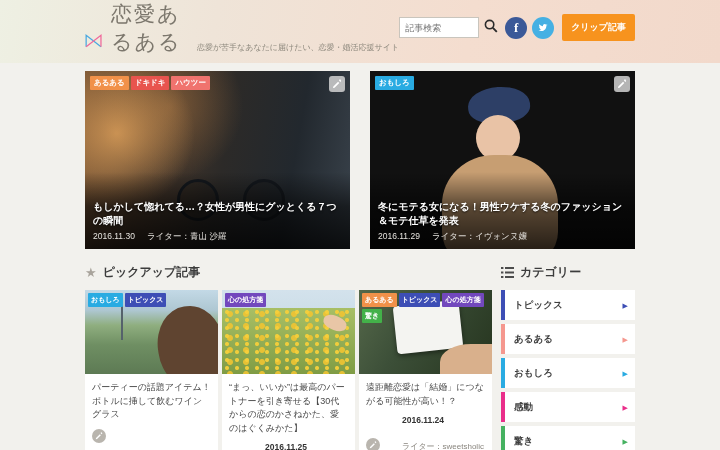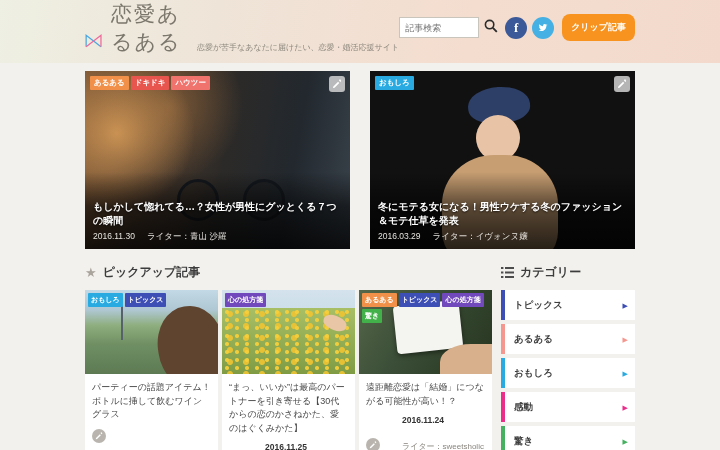--- a/index.html
+++ b/index.html
@@ -13,21 +13,21 @@
   .brand { display:flex; align-items:flex-end; text-decoration:none; cursor:pointer; }
   .brand svg { margin-bottom:3px; }
   .site-title { font-size:21px; color:#7c776d; margin:0 6px 0 9px; letter-spacing:2px; }
   .tagline { font-size:8px; color:#8d887d; margin-bottom:3px; white-space:nowrap; }
   .header-right { margin-left:auto; display:flex; align-items:center; gap:5px; }
   .searchbox { display:flex; gap:3px; }
   .search-input { width:80px; height:21px; border:1px solid #c9c5bd; background:#fff; font-size:9px; padding:0 5px; color:#444; }
   .search-btn { background:none; border:none; cursor:pointer; width:18px; height:18px; display:flex; align-items:center; justify-content:center; }
   .sns { width:22px; height:22px; border-radius:50%; display:flex; align-items:center; justify-content:center; color:#fff; cursor:pointer; text-decoration:none; }
   .sns.fb { font-size:13px; font-weight:bold; font-family:"Liberation Serif",serif; }
-  .clip-btn { color:#fff; font-size:9px; font-weight:bold; padding:7px 9px; border-radius:8px; cursor:pointer; margin-left:3px; white-space:nowrap; }
+  .clip-btn { color:#fff; font-size:9px; font-weight:bold; padding:7px 9px; border-radius:2px; cursor:pointer; margin-left:3px; white-space:nowrap; }
 
   
   .featured { display:flex; gap:20px; margin-top:8px; }
   .f-card { position:relative; width:265px; height:178px; overflow:hidden; background:#111; cursor:pointer; }
   .photo { position:absolute; inset:0; }
   .badges { position:absolute; top:5px; left:5px; display:flex; gap:2px; z-index:3; flex-wrap:wrap; }
   .badge { color:#fff; font-size:7.5px; font-weight:bold; padding:2px 4px; border-radius:1px; cursor:pointer; white-space:nowrap; }
   .clip-icon { position:absolute; top:5px; right:5px; width:16px; height:16px; background:rgba(210,210,210,.85); border-radius:3px; display:flex; align-items:center; justify-content:center; z-index:3; cursor:pointer; }
   .f-overlay { position:absolute; left:0; right:0; bottom:0; padding:28px 8px 6px; background:linear-gradient(180deg,rgba(0,0,0,0) 0%,rgba(0,0,0,.55) 45%,rgba(0,0,0,.8) 100%); z-index:2; }
   .f-title { color:#fff; font-size:10px; font-weight:bold; line-height:1.4; text-shadow:0 1px 2px rgba(0,0,0,.7); }
@@ -166,21 +166,21 @@
         <span class="badge" style="background-color: rgb(41, 171, 226);">おもしろ</span>
       </div>
       <span class="clip-icon">
         <svg width="10" height="10" viewBox="0 0 16 16">
             <path fill="#fff" d="M2.1 11.9l-.6 2.6 2.6-.6 7.6-7.6-2-2-7.6 7.6zm9.3-9.3l2 2 1.1-1.1c.2-.2.2-.5 0-.7L13.2.5c-.2-.2-.5-.2-.7 0l-1.1 1.1z"></path>
           </svg>
       </span>
       <div class="f-overlay">
         <div class="f-title">冬にモテる女になる！男性ウケする冬のファッション＆モテ仕草を発表</div>
         <div class="f-meta">
-          <span class="f-date">2016.03.29</span>
+          <span class="f-date">2016.11.29</span>
           <span class="f-writer">ライター：イヴォンヌ嬢</span>
         </div>
       </div>
     </article>
 
   </section>
 
   <div class="lower">
     <section class="pickup-col">
       <h2 class="section-head">

